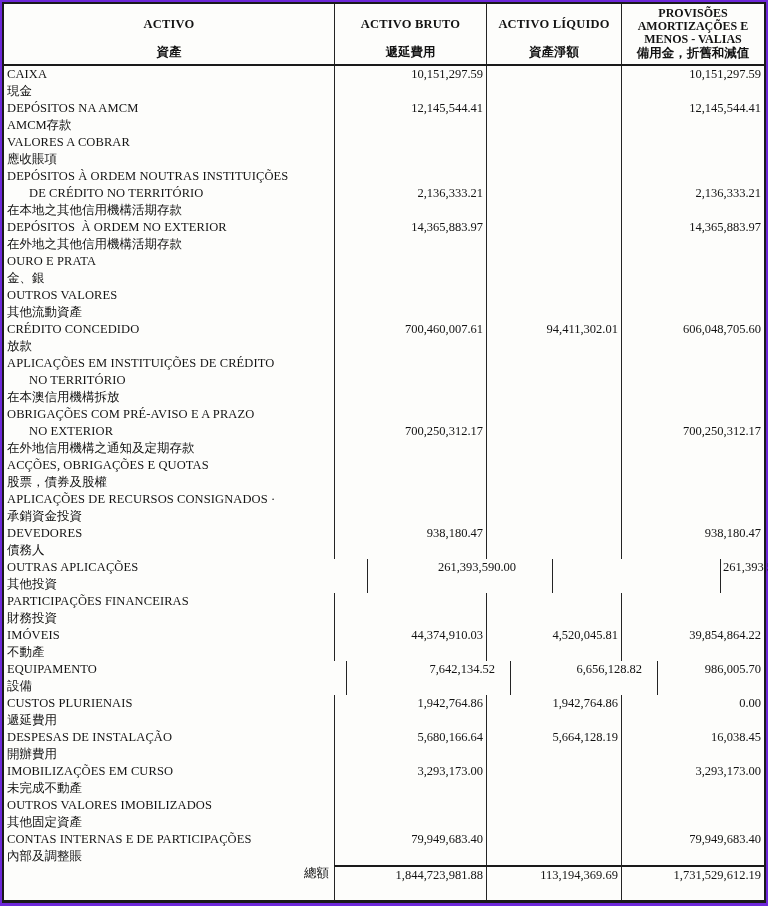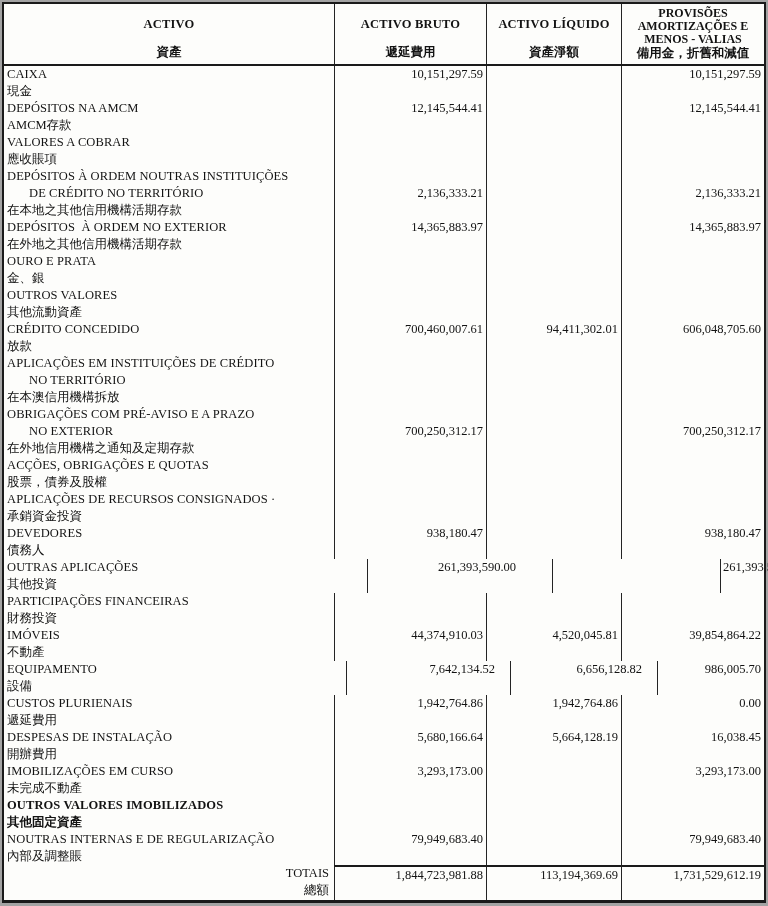--- a/index.html
+++ b/index.html
@@ -2,21 +2,21 @@
 <html><head>
 <meta charset="utf-8">
 <style>
   * { margin:0; padding:0; box-sizing:border-box; }
   html,body { background:#ffffff; }
   body {
     width:768px; height:906px; position:relative; overflow:hidden;
     font-family:"Liberation Serif","DejaVu Serif",serif;
     color:#131313;
   }
-  .sheet { position:absolute; inset:0; background:#a3a3a3; }
+  .sheet { position:absolute; inset:0; background:#6d28d9; }
 
   .bstable {
     position:absolute; left:2px; top:2px; width:764px; height:901px;
     border:2px solid #1a1a1a; border-bottom-width:3px;
     display:flex; flex-direction:column; background:#fdfdfb;
   }
 
   
   .header {
     display:grid; grid-template-columns:330px 152px 135px 1fr;
@@ -281,42 +281,41 @@
   <div class="row" style="min-height: 34px;">
     <div class="label-cell">
             <div class="pt-line">IMOBILIZAÇÕES EM CURSO</div>
             <div class="cn-line">未完成不動產</div>
           </div>
     <div class="num-cell gross" style="padding-top: 0px;">3,293,173.00</div>
     <div class="num-cell prov" style="padding-top: 0px;"></div>
     <div class="num-cell net" style="padding-top: 0px;">3,293,173.00</div>
   </div>
 
-  <div class="row" style="min-height: 34px; font-weight: bold;">
+  <div class="row" style="min-height: 34px;">
     <div class="label-cell">
             <div class="pt-line">OUTROS VALORES IMOBILIZADOS</div>
             <div class="cn-line">其他固定資產</div>
           </div>
     <div class="num-cell gross" style="padding-top: 0px;"></div>
     <div class="num-cell prov" style="padding-top: 0px;"></div>
     <div class="num-cell net" style="padding-top: 0px;"></div>
   </div>
 
   <div class="row" style="min-height: 34px;">
     <div class="label-cell">
-            <div class="pt-line">NOUTRAS INTERNAS E DE REGULARIZAÇÃO</div>
+            <div class="pt-line">CONTAS INTERNAS E DE PARTICIPAÇÕES</div>
             <div class="cn-line">內部及調整賬</div>
           </div>
     <div class="num-cell gross" style="padding-top: 0px;">79,949,683.40</div>
     <div class="num-cell prov" style="padding-top: 0px;"></div>
     <div class="num-cell net" style="padding-top: 0px;">79,949,683.40</div>
   </div>
 <div class="totals-row">
         <div class="label-cell">
-          <div class="totals-pt">TOTAIS</div>
           <div class="totals-cn">總額</div>
         </div>
         <div class="num-cell">1,844,723,981.88</div>
         <div class="num-cell">113,194,369.69</div>
         <div class="num-cell">1,731,529,612.19</div>
       </div>
     </div>
 
   </div>
 </div>

